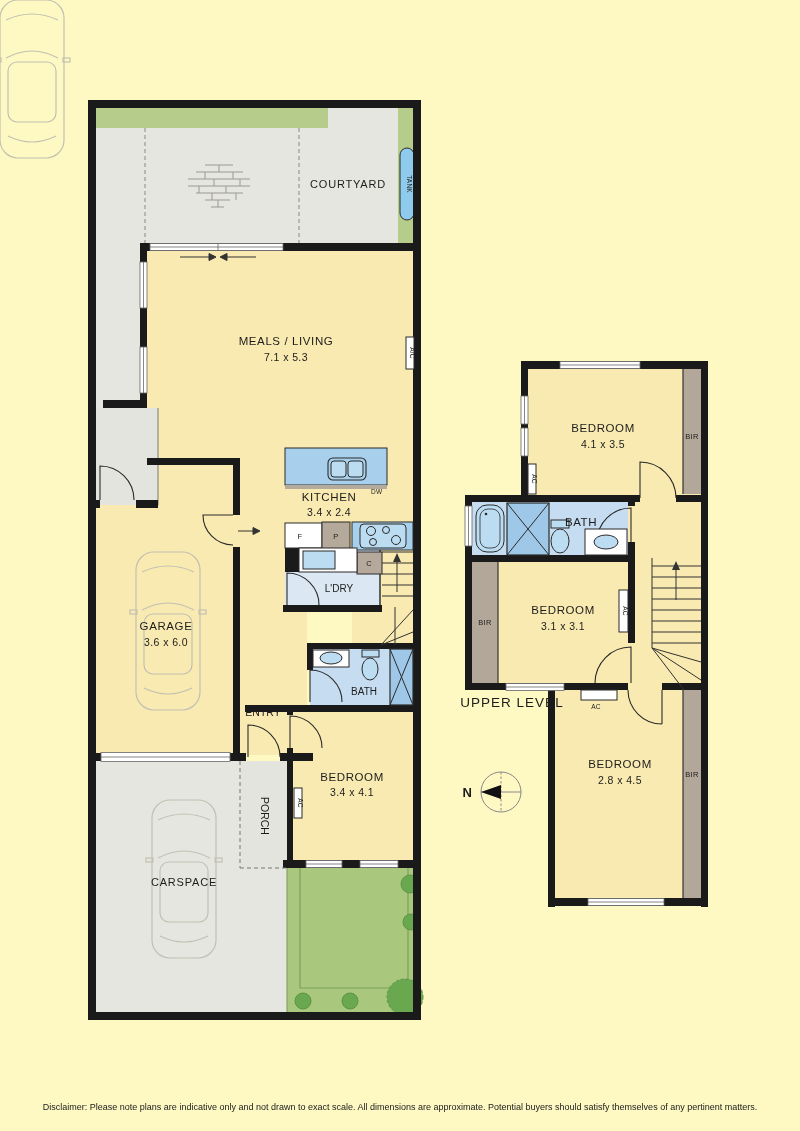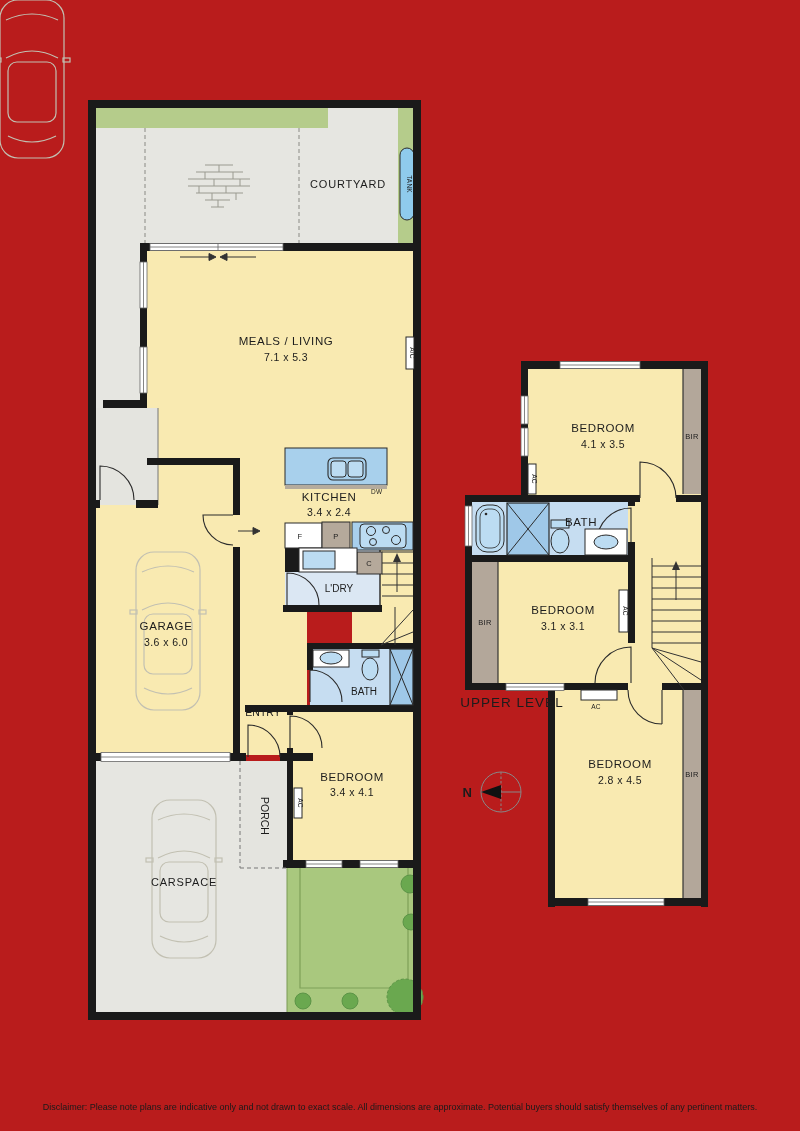--- a/index.html
+++ b/index.html
@@ -1,16 +1,16 @@
 <!DOCTYPE html>
 <html><head>
 <meta charset="utf-8">
 <style>
   html,body{margin:0;padding:0;background:#fff;}
-  .stage{position:relative;width:800px;height:1131px;background:#b91c1c;overflow:hidden;
+  .stage{position:relative;width:800px;height:1131px;background:#fef9c3;overflow:hidden;
          font-family:"Liberation Sans",sans-serif;}
   svg{display:block}
   .t{fill:#1c1c1c;font-family:"Liberation Sans",sans-serif;}
   .name{font-size:11.5px;letter-spacing:.6px;}
   .dims{font-size:10.5px;letter-spacing:.4px;}
   .zone{font-size:11px;letter-spacing:.8px;}
   .big{font-size:13.5px;letter-spacing:1px;}
   .sm{font-size:6.5px;letter-spacing:.2px;}
   .sm2{font-size:7.5px;letter-spacing:.3px;}
   .disc{font-size:9px;fill:#1a1a1a;}

